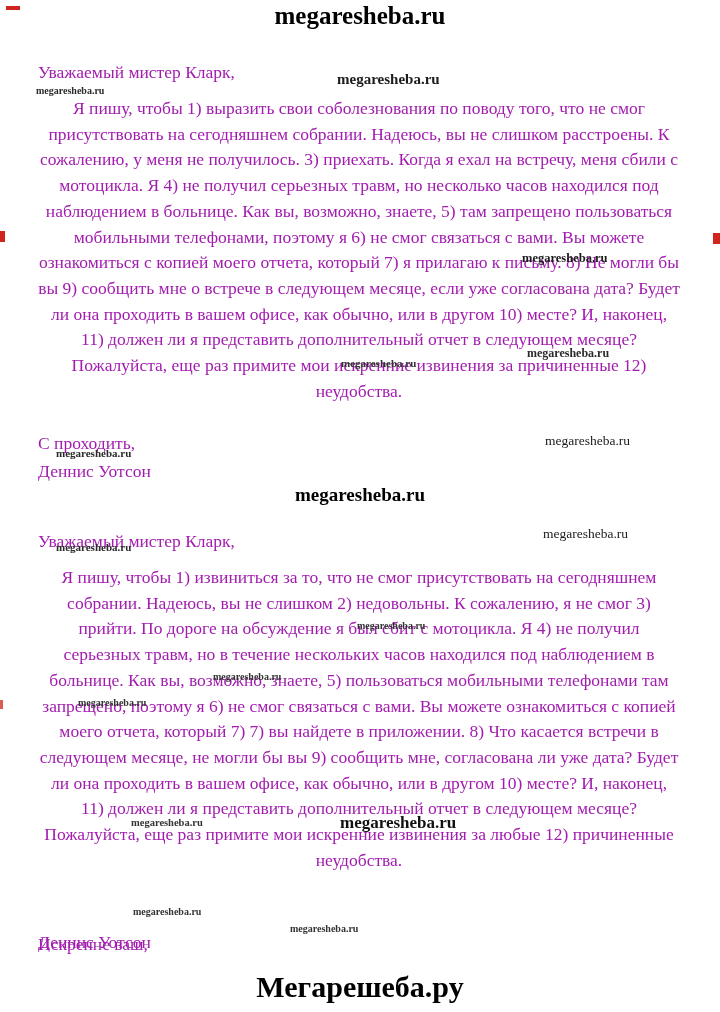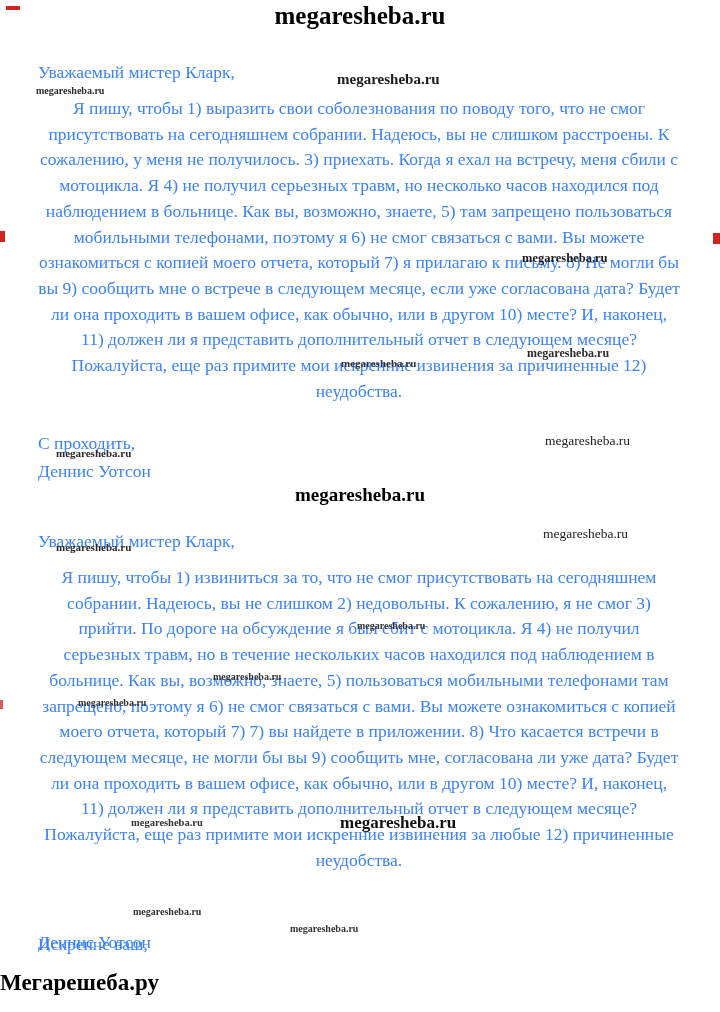--- a/index.html
+++ b/index.html
@@ -17,39 +17,39 @@
     position: absolute;
     top: 2px; left: 0; width: 720px;
     text-align: center;
     font-size: 25px;
     font-weight: bold;
     color: #000;
   }
   .site-footer {
     position: absolute;
     top: 970px; left: 0; width: 720px;
-    text-align: left;
-    font-size: 23px;
+    text-align: center;
+    font-size: 30px;
     font-weight: bold;
     color: #000;
   }
   .section-divider {
     position: absolute;
     top: 484px; left: 0; width: 720px;
     text-align: center;
     font-size: 19px;
     font-weight: bold;
     color: #000;
   }
   .txt {
     position: absolute;
     left: 38px;
     font-size: 17.5px;
     line-height: 25.7px;
-    color: #3b82f6;
+    color: #a21caf;
   }
   .letter-body { width: 642px; text-align: center; }
   .wm {
     position: absolute;
     font-family: "Liberation Serif", serif;
     white-space: nowrap;
     z-index: 5;
   }
   .rm { position: absolute; background: #d0241d; z-index: 6; }
 </style>

